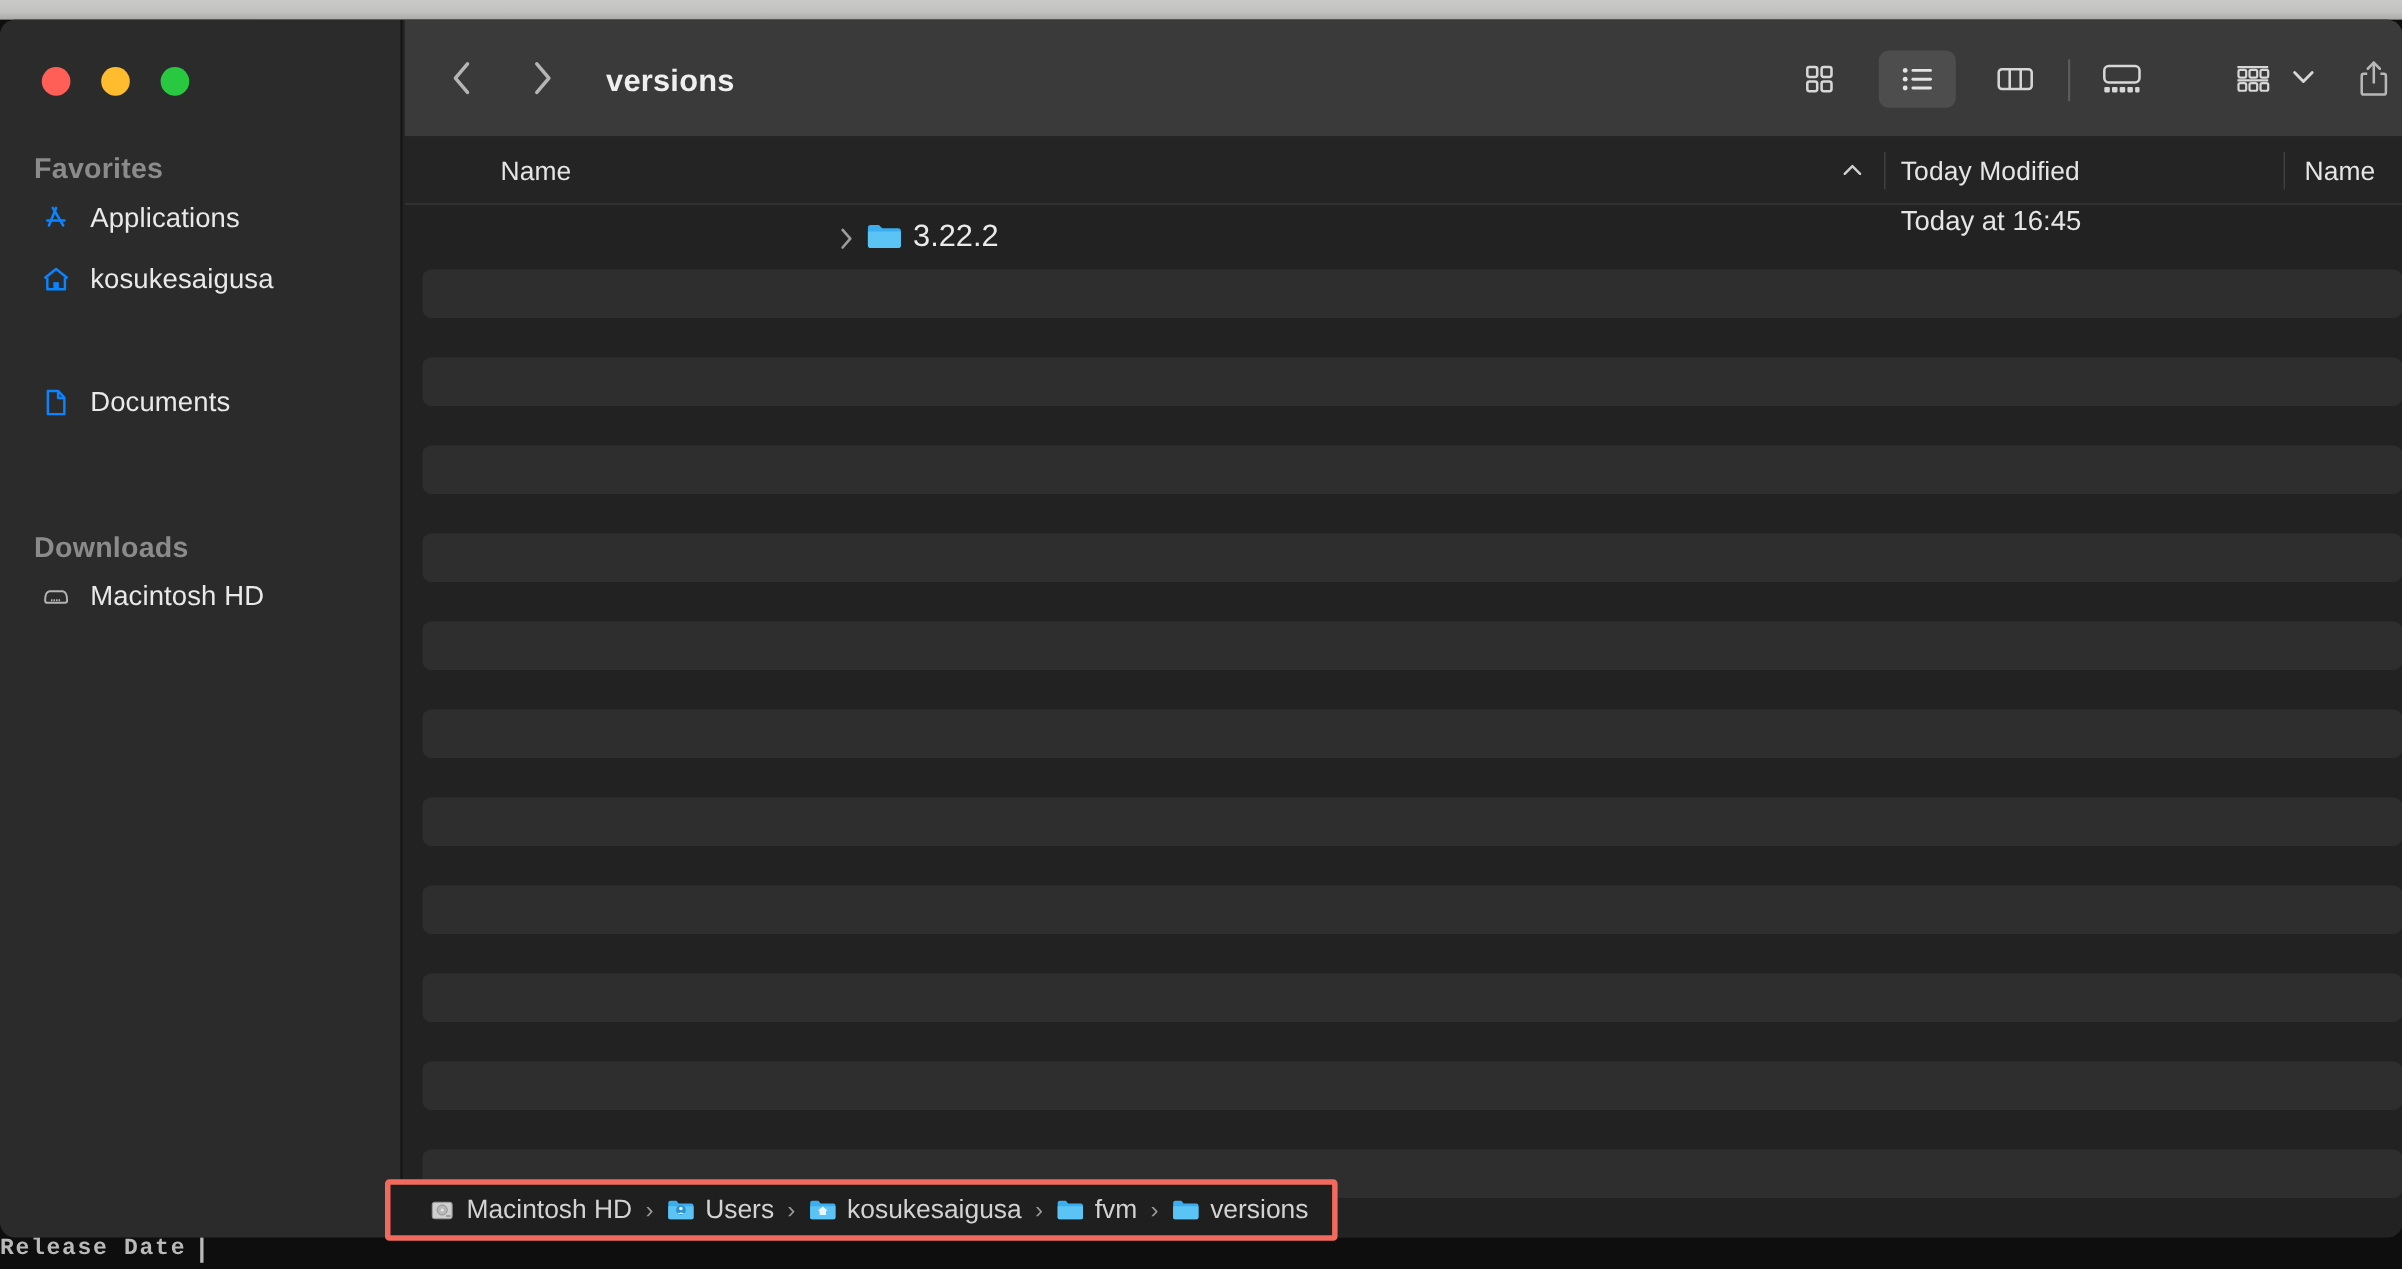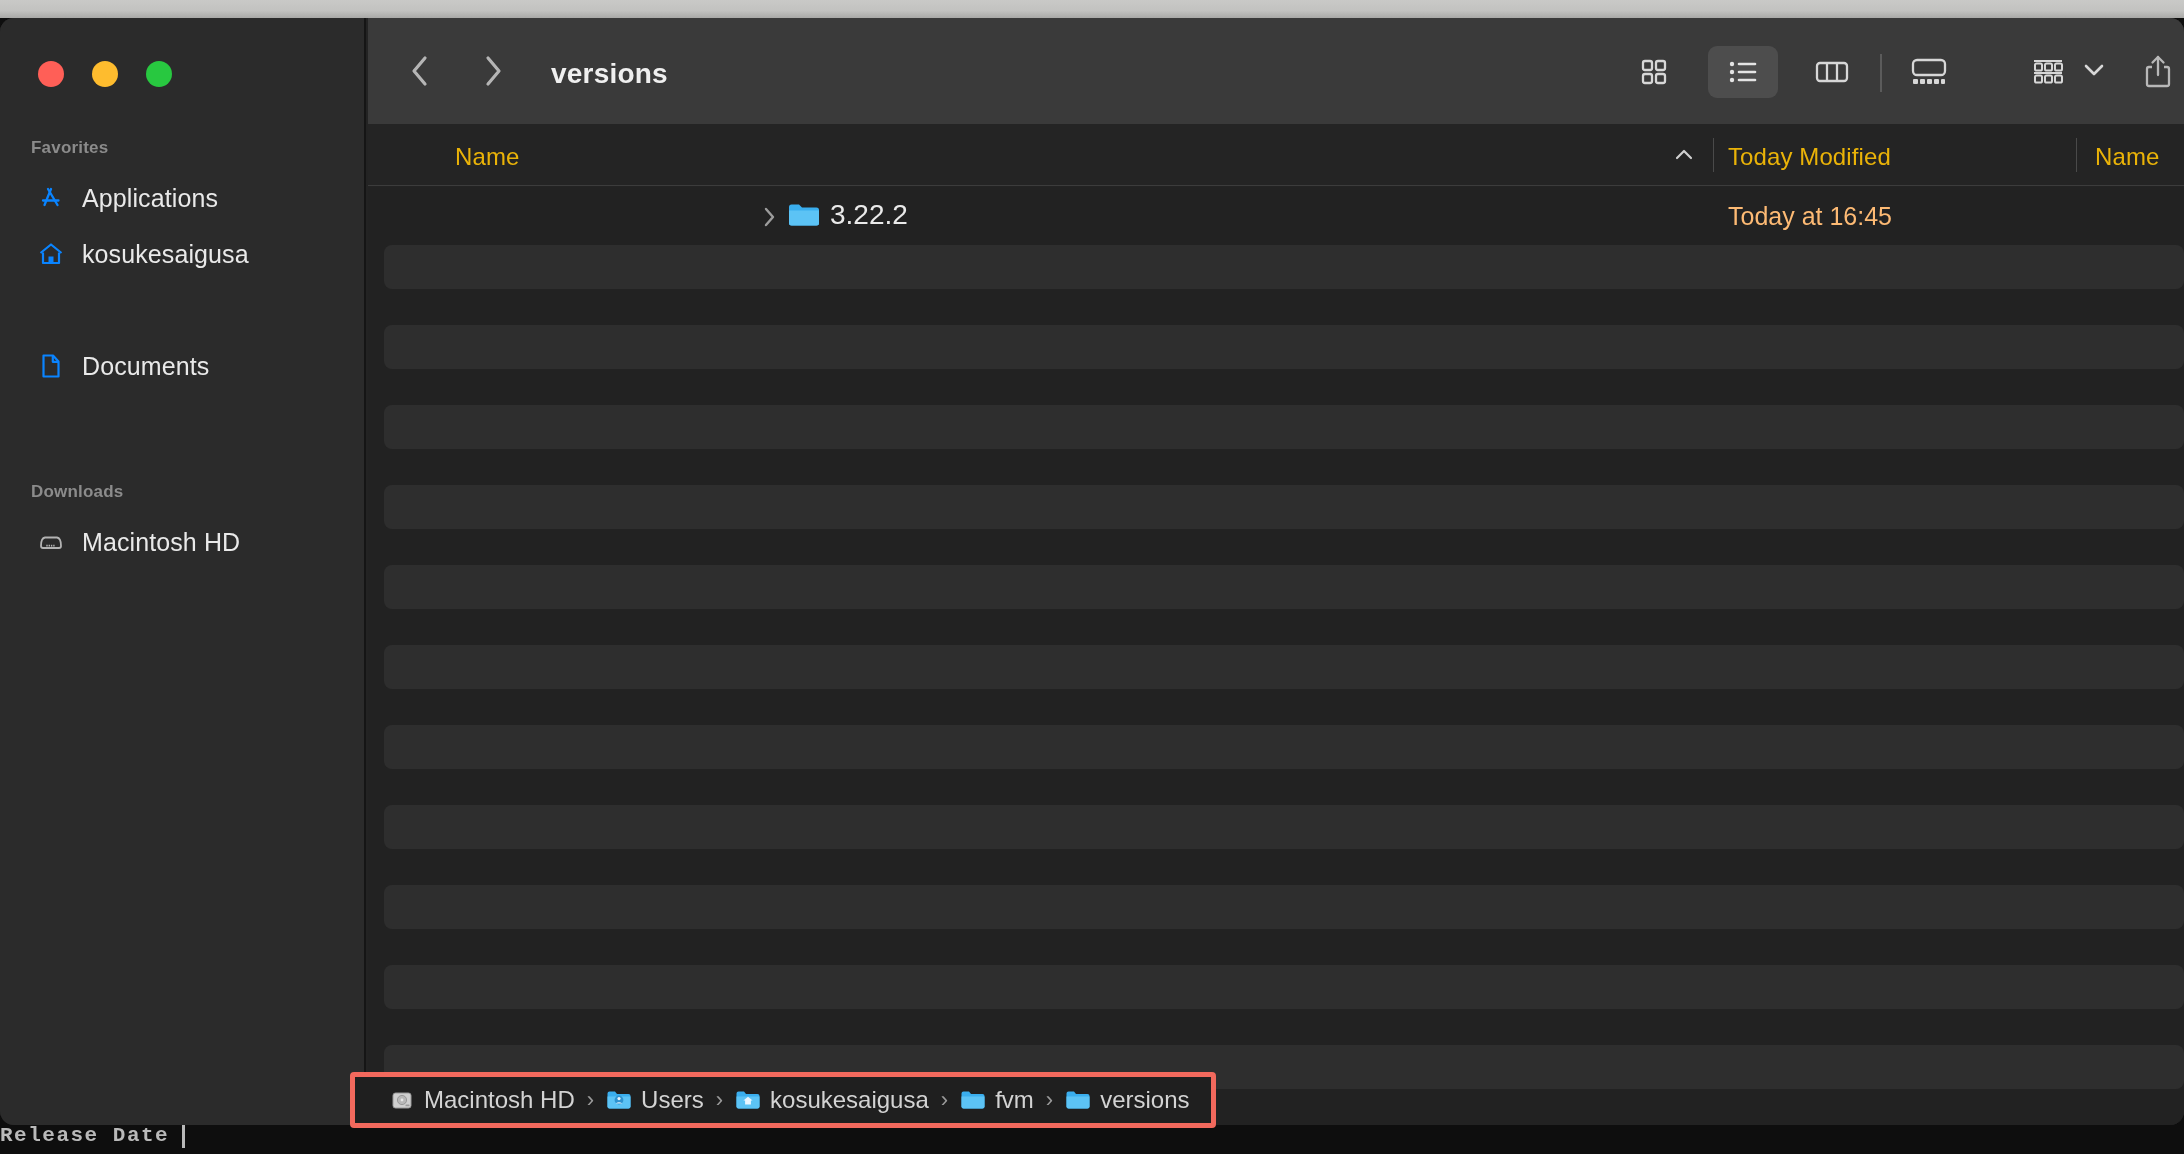--- a/index.html
+++ b/index.html
@@ -46,21 +46,21 @@
     border-right: 2px solid #151515;
   }
   #traffic-lights { position: absolute; left: 38px; top: 43px; display: flex; gap: 28px; }
   .tl { width: 26px; height: 26px; border-radius: 50%; }
   .tl-red { background: #ff5f57; }
   .tl-yellow { background: #febc2e; }
   .tl-green { background: #28c840; }
 
   .sb-section-title {
     position: absolute; left: 31px;
-    font-size: 17px; font-weight: 600; color: #8b8b8b; letter-spacing: .2px;
+    font-size: 26px; font-weight: 600; color: #8b8b8b; letter-spacing: .2px;
   }
   .sb-item {
     position: absolute; left: 22px; width: 330px; height: 44px;
     display: flex; align-items: center; gap: 16px;
     padding-left: 14px; border-radius: 8px;
   }
   .sb-icon { width: 30px; height: 30px; display: flex; align-items: center; justify-content: center; flex: 0 0 30px; }
   .sb-label { font-size: 25px; color: #e9e9e9; letter-spacing: .1px; white-space: nowrap; }
 
   
@@ -90,42 +90,42 @@
   .tb-sep { position: absolute; top: 36px; width: 2px; height: 38px; background: #5b5b5b; }
   .tb-chev { position: absolute; top: 44px; }
 
   
   #col-header {
     position: absolute; left: 0; top: 106px; right: 0; height: 62px;
     background: #242424; border-bottom: 1px solid #3c3c3c;
   }
   .col-h-label {
     position: absolute; top: 19px;
-    font-size: 24px; color: #eab308; letter-spacing: .1px; text-align: center;
+    font-size: 24px; color: #e5e5e5; letter-spacing: .1px; text-align: center;
   }
   .col-div { position: absolute; top: 14px; width: 1px; height: 34px; background: #4a4a4a; }
   #sort-caret { position: absolute; top: 24px; left: 1305px; }
 
   
   #file-list { position: absolute; left: 0; top: 169px; right: 0; bottom: 0; background: #222222; }
   .stripe {
     position: absolute; left: 16px; right: 0; height: 44px;
     background: #2e2e2e; border-radius: 8px;
   }
   #row0 {
     position: absolute; left: 0; right: 0; top: 0; height: 58px;
     display: flex; align-items: center;
   }
   #row0-disclosure { position: absolute; left: 393px; top: 18px; }
   #row0-folder { position: absolute; left: 419px; top: 14px; }
   #row0-name {
     position: absolute; left: 462px; top: 12px;
     font-size: 28px; color: #eaeaea;
   }
-  #row0-date { position: absolute; left: 1360px; top: 15px; font-size: 25px; color: #fdba74; }
+  #row0-date { position: absolute; left: 1360px; top: 0; font-size: 25px; color: #e5e5e5; }
 
   
   #path-bar-wrap {
     position: absolute; left: 350px; top: 1072px;
     width: 866px; height: 56px;
     border: 5px solid #f2695d; border-radius: 4px;
     background: #1f1f1f;
   }
   #path-bar {
     position: absolute; inset: 0;

